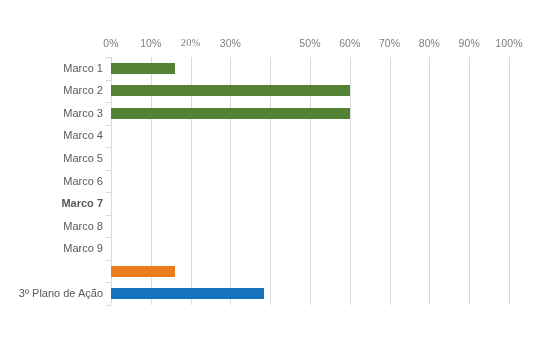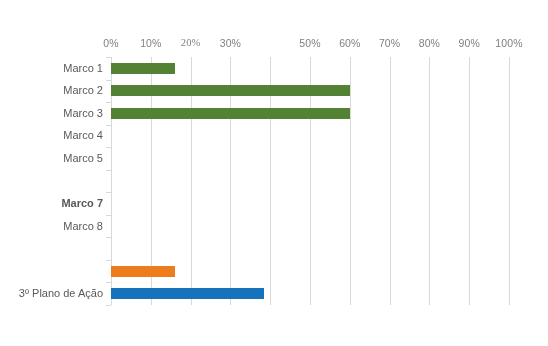--- a/index.html
+++ b/index.html
@@ -120,22 +120,24 @@
       <div class="x-tick-label" style="left: 469.2px;">90%</div>
       <div class="x-tick-label" style="left: 509px;">100%</div>
     </div>
 
   <div id="category-labels">
       <div class="category-label" style="top: 4.77273px;">Marco 1</div>
       <div class="category-label" style="top: 27.3182px;">Marco 2</div>
       <div class="category-label" style="top: 49.8636px;">Marco 3</div>
       <div class="category-label" style="top: 72.4091px;">Marco 4</div>
       <div class="category-label" style="top: 94.9545px;">Marco 5</div>
+      <div class="category-label" style="top: 117.5px;">Marco 6</div>
       <div class="category-label" style="top: 140.045px; font-weight: bold;">Marco 7</div>
       <div class="category-label" style="top: 162.591px;">Marco 8</div>
+      <div class="category-label" style="top: 185.136px;">Marco 9</div>
       <div class="category-label" style="top: 230.227px;">3º Plano de Ação</div>
     </div>
 
   <div id="category-axis-line"></div>
 
   <div id="plot-area">
       <div class="gridline" style="left: 0px;"></div>
       <div class="gridline" style="left: 39.8px;"></div>
       <div class="gridline" style="left: 79.6px;"></div>
       <div class="gridline" style="left: 119.4px;"></div>

